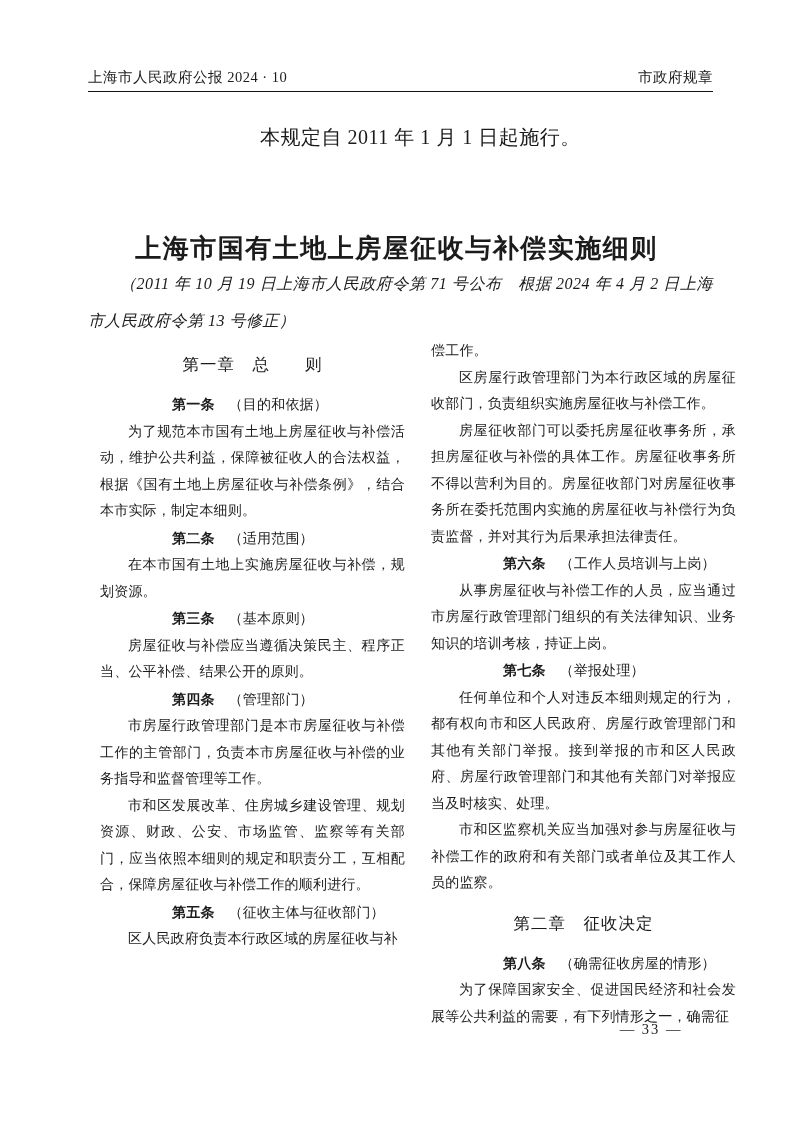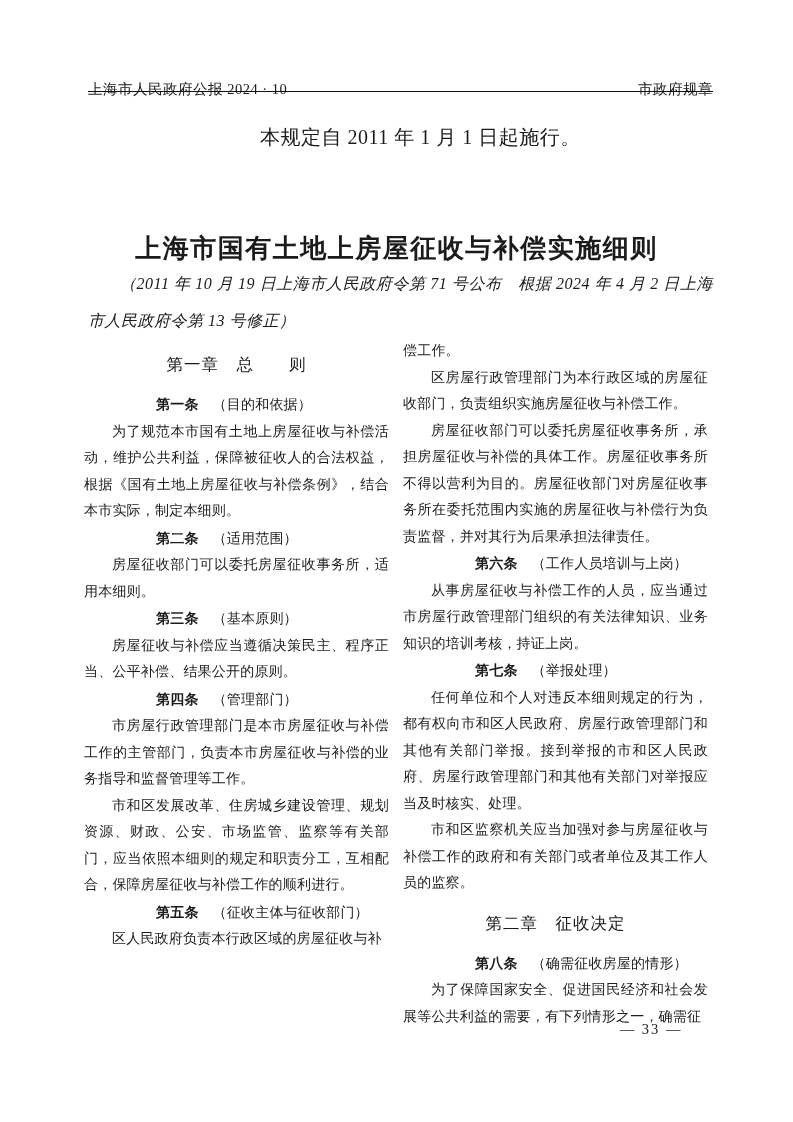--- a/index.html
+++ b/index.html
@@ -15,21 +15,20 @@
   }
   
   .header {
     position: absolute;
     top: 68px; left: 88px; right: 80px;
     display: flex;
     justify-content: space-between;
     align-items: baseline;
     font-size: 14.5px;
     letter-spacing: 0.5px;
-    margin-top: 12px;
   }
   .header-rule {
     position: absolute;
     top: 91px; left: 88px; right: 80px;
     height: 0;
     border-top: 1.7px solid #111111;
   }
   
   .intro {
     position: absolute;
@@ -57,23 +56,23 @@
     font-size: 16px;
     line-height: 37px;
     text-indent: 2em;
     text-align: justify;
     font-style: italic;
     letter-spacing: 0.5px;
   }
   
   .columns {
     position: absolute;
-    top: 338px; left: 84px; right: 80px;
+    top: 338px; left: 100px; right: 80px;
     display: flex;
-    gap: 14px;
+    gap: 26px;
   }
   .col {
     width: 305px;
     flex: 0 0 305px;
   }
   .para {
     margin: 0;
     font-size: 14px;
     line-height: 26.5px;
     text-indent: 2em;
@@ -123,21 +122,21 @@
   <h1 class="doc-title">上海市国有土地上房屋征收与补偿实施细则</h1>
 
   <p class="doc-subtitle">（2011 年 10 月 19 日上海市人民政府令第 71 号公布　根据 2024 年 4 月 2 日上海市人民政府令第 13 号修正）</p>
 
   <div class="columns">
     <div class="col" id="col-left">
         <p class="para chapter">第一章　总　　则</p>
         <p class="para"><span class="article-label">第一条</span><span class="article-title">（目的和依据）</span></p>
         <p class="para">为了规范本市国有土地上房屋征收与补偿活动，维护公共利益，保障被征收人的合法权益，根据《国有土地上房屋征收与补偿条例》，结合本市实际，制定本细则。</p>
         <p class="para"><span class="article-label">第二条</span><span class="article-title">（适用范围）</span></p>
-        <p class="para">房屋征收部门可以委托房屋征收事务所，适用本细则。</p>
+        <p class="para">在本市国有土地上实施房屋征收与补偿，规划资源。</p>
         <p class="para"><span class="article-label">第三条</span><span class="article-title">（基本原则）</span></p>
         <p class="para">房屋征收与补偿应当遵循决策民主、程序正当、公平补偿、结果公开的原则。</p>
         <p class="para"><span class="article-label">第四条</span><span class="article-title">（管理部门）</span></p>
         <p class="para">市房屋行政管理部门是本市房屋征收与补偿工作的主管部门，负责本市房屋征收与补偿的业务指导和监督管理等工作。</p>
         <p class="para">市和区发展改革、住房城乡建设管理、规划资源、财政、公安、市场监管、监察等有关部门，应当依照本细则的规定和职责分工，互相配合，保障房屋征收与补偿工作的顺利进行。</p>
         <p class="para"><span class="article-label">第五条</span><span class="article-title">（征收主体与征收部门）</span></p>
         <p class="para">区人民政府负责本行政区域的房屋征收与补</p>
       </div>
     <div class="col" id="col-right">
         <p class="para cont">偿工作。</p>

